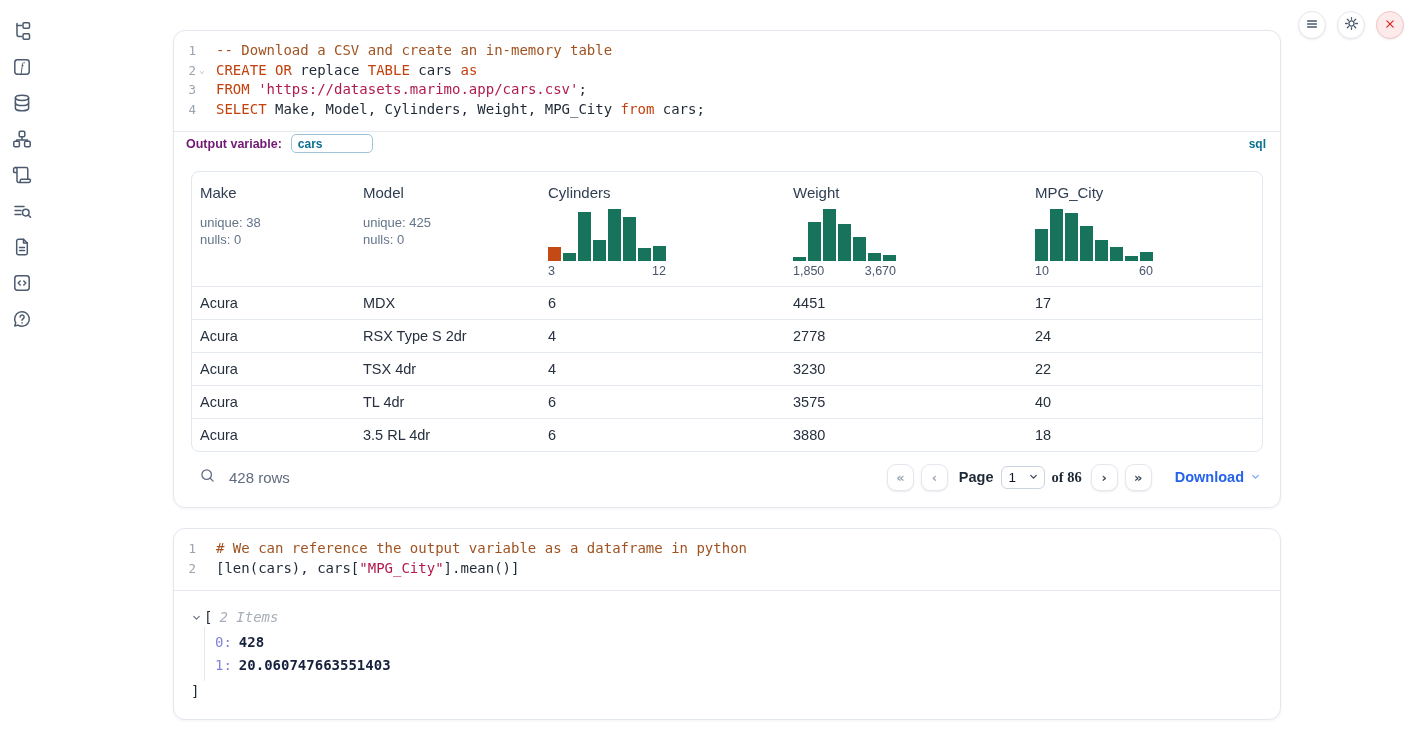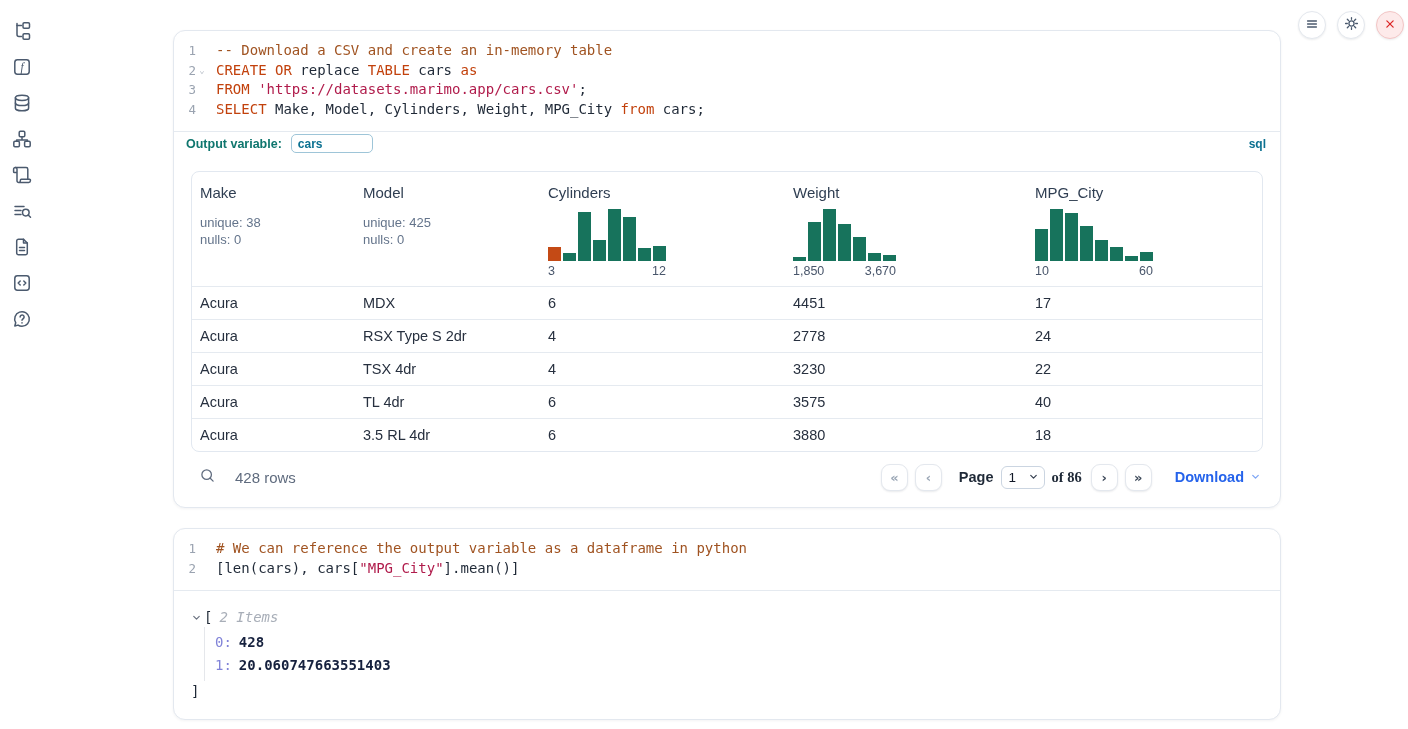--- a/index.html
+++ b/index.html
@@ -33,21 +33,21 @@
   .fold { width:12px; flex:none; text-align:center; color:#b3bac4; font-size:9px; }
   .code-text { padding-left:8px; white-space:pre; color:#1f2937; }
   .tok-comment { color:#a05321; }
   .tok-keyword { color:#c2410c;margin-top:17px; }
   .tok-string  { color:#b01b4b; }
   .tok-plain   { color:#1f2937; }
 
   
   .outvar-bar { border-top:1px solid #e5eaf0; display:flex; align-items:center;
     padding:3px 14px 4px 12px; height:25px; }
-  .outvar-label { font-size:12.5px; font-weight:700; color:#0f766e; }
+  .outvar-label { font-size:12.5px; font-weight:700; color:#701a75; }
   .outvar-input { margin-left:9px; width:82px; height:19px; border:1px solid #9ec5d8;
     border-radius:5px; padding:0 6px; font-size:12px; font-weight:700; color:#0c7191;
     font-family:"Liberation Sans", sans-serif; outline:none; }
   .spacer { flex:1; }
   .lang-badge { font-size:12px; font-weight:700; color:#0c7191; }
 
   
   .cell-output { padding:15px 17px 14px 17px; }
   table.data-table { width:100%; border-collapse:separate; border-spacing:0;
     border:1px solid #e2e8f0; border-radius:8px; overflow:hidden; }
@@ -61,29 +61,29 @@
   .hist-bar { flex:none; width:13px; }
   .hist-labels { display:flex; justify-content:space-between; font-size:12.5px;
     color:#49566b; margin-top:3px; }
   .data-table td { border-top:1px solid #e5eaf0; padding:7px 8px; height:33px;
     font-size:14.5px; color:#27303f; }
 
   
   .table-footer { display:flex; align-items:center; margin-top:9px; height:32px; padding:0 2px; }
   .icon-btn { border:none; background:none; cursor:pointer; color:#5f6b7e;
     display:flex; align-items:center; margin-left:6px; }
-  .rows-count { margin-left:19px; font-size:15px; color:#5f6b7e; }
+  .rows-count { margin-left:13px; font-size:15px; color:#5f6b7e; }
   .pager { margin-left:auto; display:flex; align-items:center; gap:7px; }
   .pg-btn { width:27px; height:27px; border:1px solid #e4e8ee; border-radius:9px;
     background:#fff; box-shadow:0 1px 2px rgba(15,23,42,.09); cursor:pointer;
     font-size:13px; font-weight:700; color:#3c4858; line-height:1;
     display:flex; align-items:center; justify-content:center;
     font-family:"DejaVu Sans", sans-serif; }
   .pg-btn.disabled { color:#9aa6b5; }
-  .page-label { margin-left:10px; font-size:14.5px; font-weight:600; color:#1f2937; }
+  .page-label { margin-left:4px; font-size:14.5px; font-weight:600; color:#1f2937; }
   .page-select { display:flex; align-items:center; justify-content:space-between;
     width:44px; height:23px; border:1px solid #cbd5e1; border-radius:6px;
     padding:0 5px 0 7px; font-size:13.5px; color:#111827; cursor:pointer; background:#fff; }
   .page-select svg { color:#374151; }
   .page-total { font-size:14.5px; font-weight:600; color:#1f2937; margin-right:2px;font-family:Liberation Serif, serif; }
   .download { margin-left:16px; border:none; background:none; cursor:pointer;
     display:flex; align-items:center; gap:6px; font-size:14.5px; font-weight:600; color:#2563eb; }
   .download svg { color:#7fa6f5; }
 
   

